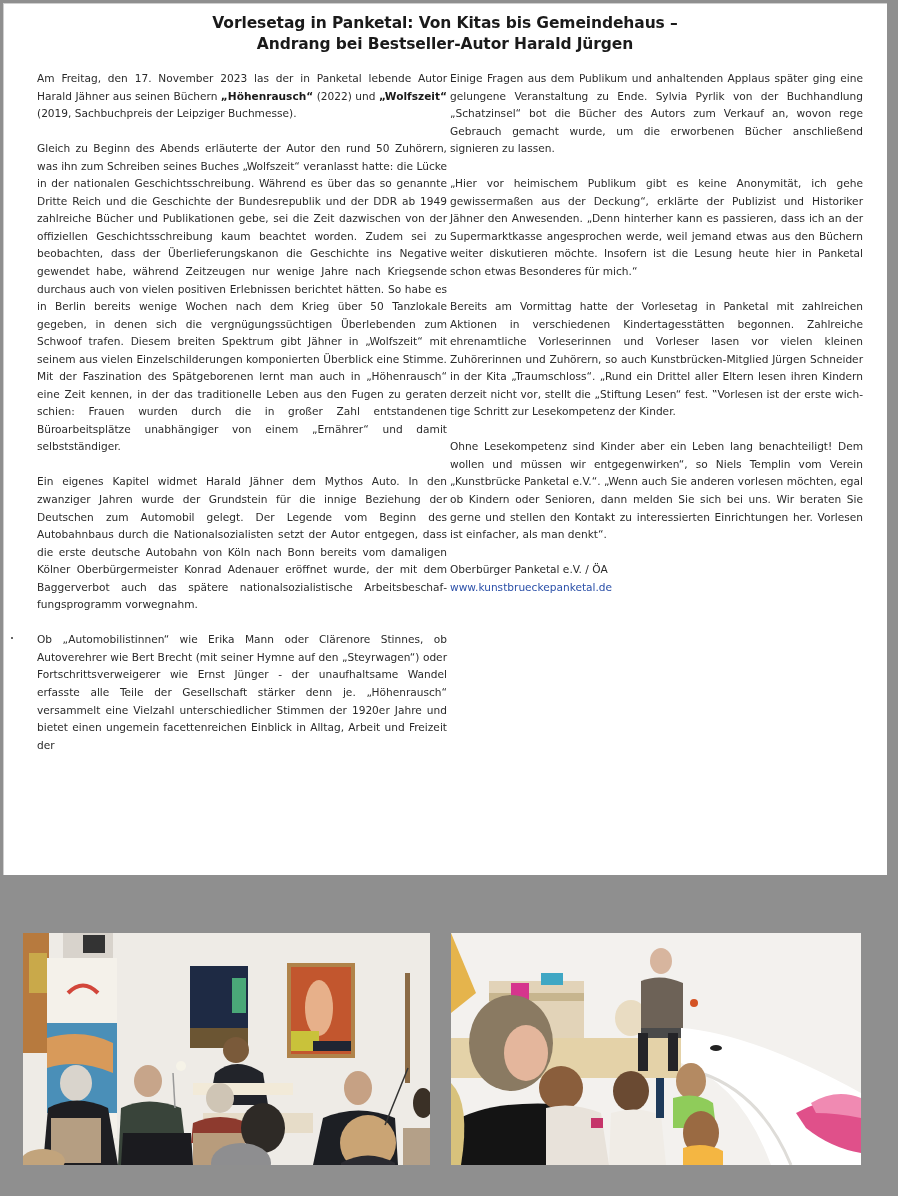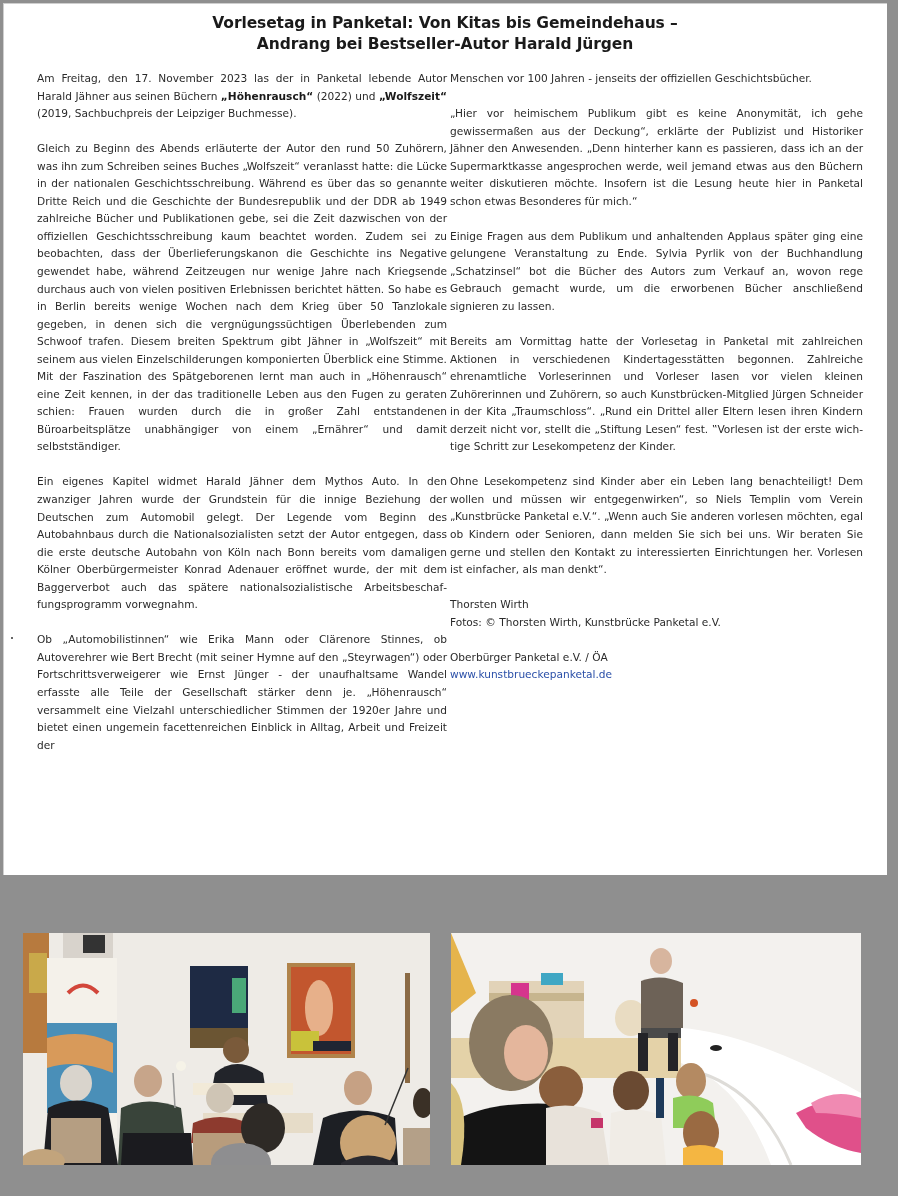--- a/index.html
+++ b/index.html
@@ -70,29 +70,24 @@
   </div>
 
   <div class="col left">
     <p><span>Am Freitag, den 17. November 2023 las der in Panketal lebende Autor Harald Jähner aus seinen Büchern </span><b class="title-ref">„Höhenrausch“</b><span> (2022) und </span><b class="title-ref">„Wolfszeit“</b><span> (2019, Sachbuchpreis der Leipziger Buchmes­se).</span></p>
     <p>Gleich zu Beginn des Abends erläuterte der Autor den rund 50 Zuhörern, was ihn zum Schreiben seines Buches „Wolfszeit“ ver­anlasst hatte: die Lücke in der nationalen Geschichtsschreibung. Während es über das so genannte Dritte Reich und die Geschich­te der Bundesrepublik und der DDR ab 1949 zahlreiche Bücher und Publikationen gebe, sei die Zeit dazwischen von der offiziel­len Geschichtsschreibung kaum beachtet worden. Zudem sei zu beobachten, dass der Überlieferungskanon die Geschichte ins Negative gewendet habe, während Zeitzeugen nur wenige Jah­re nach Kriegsende durchaus auch von vielen positiven Erlebnis­sen berichtet hätten. So habe es in Berlin bereits wenige Wochen nach dem Krieg über 50 Tanzlokale gegeben, in denen sich die vergnügungssüchtigen Überlebenden zum Schwoof trafen. Die­sem breiten Spektrum gibt Jähner in „Wolfszeit“ mit seinem aus vielen Einzelschilderungen komponierten Überblick eine Stimme. Mit der Faszination des Spätgeborenen lernt man auch in „Hö­henrausch“ eine Zeit kennen, in der das traditionelle Leben aus den Fugen zu geraten schien: Frauen wurden durch die in gro­ßer Zahl entstandenen Büroarbeitsplätze unabhängiger von ei­nem „Ernährer“ und damit selbstständiger.</p>
     <p>Ein eigenes Kapitel widmet Harald Jähner dem Mythos Auto. In den zwanziger Jahren wurde der Grundstein für die innige Beziehung der Deutschen zum Automobil gelegt. Der Legende vom Beginn des Autobahnbaus durch die Nationalsozialisten setzt der Autor entgegen, dass die erste deutsche Autobahn von Köln nach Bonn bereits vom damaligen Kölner Oberbürger­meister Konrad Adenauer eröffnet wurde, der mit dem Bagger­verbot auch das spätere nationalsozialistische Arbeitsbeschaf­fungsprogramm vorwegnahm.</p>
     <p class="tight">Ob „Automobilistinnen“ wie Erika Mann oder Clärenore Stinnes, ob Autoverehrer wie Bert Brecht (mit seiner Hymne auf den „Steyrwagen“) oder Fortschrittsverweigerer wie Ernst Jünger - der unaufhaltsame Wandel erfasste alle Teile der Gesellschaft stärker denn je. „Höhenrausch“ versammelt eine Vielzahl unter­schiedlicher Stimmen der 1920er Jahre und bietet einen unge­mein facettenreichen Einblick in Alltag, Arbeit und Freizeit der</p>
   </div>
 
   <div class="col right">
-    <p>Menschen vor 100 Jahren - jenseits der offiziellen Geschichts­bücher.</p>
+    <p>Einige Fragen aus dem Publikum und anhaltenden Applaus spä­ter ging eine gelungene Veranstaltung zu Ende. Sylvia Pyrlik von der Buchhandlung „Schatzinsel“ bot die Bücher des Autors zum Verkauf an, wovon rege Gebrauch gemacht wurde, um die erworbenen Bücher anschließend signieren zu lassen.</p>
     <p>„Hier vor heimischem Publikum gibt es keine Anonymität, ich gehe gewissermaßen aus der Deckung“, erklärte der Publizist und Historiker Jähner den Anwesenden. „Denn hinterher kann es passieren, dass ich an der Supermarktkasse angesprochen werde, weil jemand etwas aus den Büchern weiter diskutieren möchte. Insofern ist die Lesung heute hier in Panketal schon et­was Besonderes für mich.“</p>
-    <p>Einige Fragen aus dem Publikum und anhaltenden Applaus spä­ter ging eine gelungene Veranstaltung zu Ende. Sylvia Pyrlik von der Buchhandlung „Schatzinsel“ bot die Bücher des Autors zum Verkauf an, wovon rege Gebrauch gemacht wurde, um die erworbenen Bücher anschließend signieren zu lassen.</p>
     <p>Bereits am Vormittag hatte der Vorlesetag in Panketal mit zahl­reichen Aktionen in verschiedenen Kindertagesstätten begon­nen. Zahlreiche ehrenamtliche Vorleserinnen und Vorleser lasen vor vielen kleinen Zuhörerinnen und Zuhörern, so auch Kunst­brücken-Mitglied Jürgen Schneider in der Kita „Traumschloss“. „Rund ein Drittel aller Eltern lesen ihren Kindern derzeit nicht vor, stellt die „Stiftung Lesen“ fest. ‟Vorlesen ist der erste wich­tige Schritt zur Lesekompetenz der Kinder.</p>
     <p>Ohne Lesekompetenz sind Kinder aber ein Leben lang benach­teiligt! Dem wollen und müssen wir entgegenwirken“, so Niels Templin vom Verein „Kunstbrücke Panketal e.V.“. „Wenn auch Sie anderen vorlesen möchten, egal ob Kindern oder Senioren, dann melden Sie sich bei uns. Wir beraten Sie gerne und stellen den Kontakt zu interessierten Einrichtungen her. Vorlesen ist einfacher, als man denkt“.</p>
-    <p>
-      <span>Thorsten Wirth</span><br>
-      <span>Fotos: © Thorsten Wirth, Kunstbrücke Panketal e.V.</span>
-    </p>
     <p class="tight">
       <span>Oberbürger Panketal e.V. / ÖA</span><br>
       <a class="link">www.kunstbrueckepanketal.de</a>
     </p>
   </div>
 
   <div class="margin-dot"></div>
 
   <div class="photo left">
     <svg viewBox="0 0 407 232" preserveAspectRatio="none">

